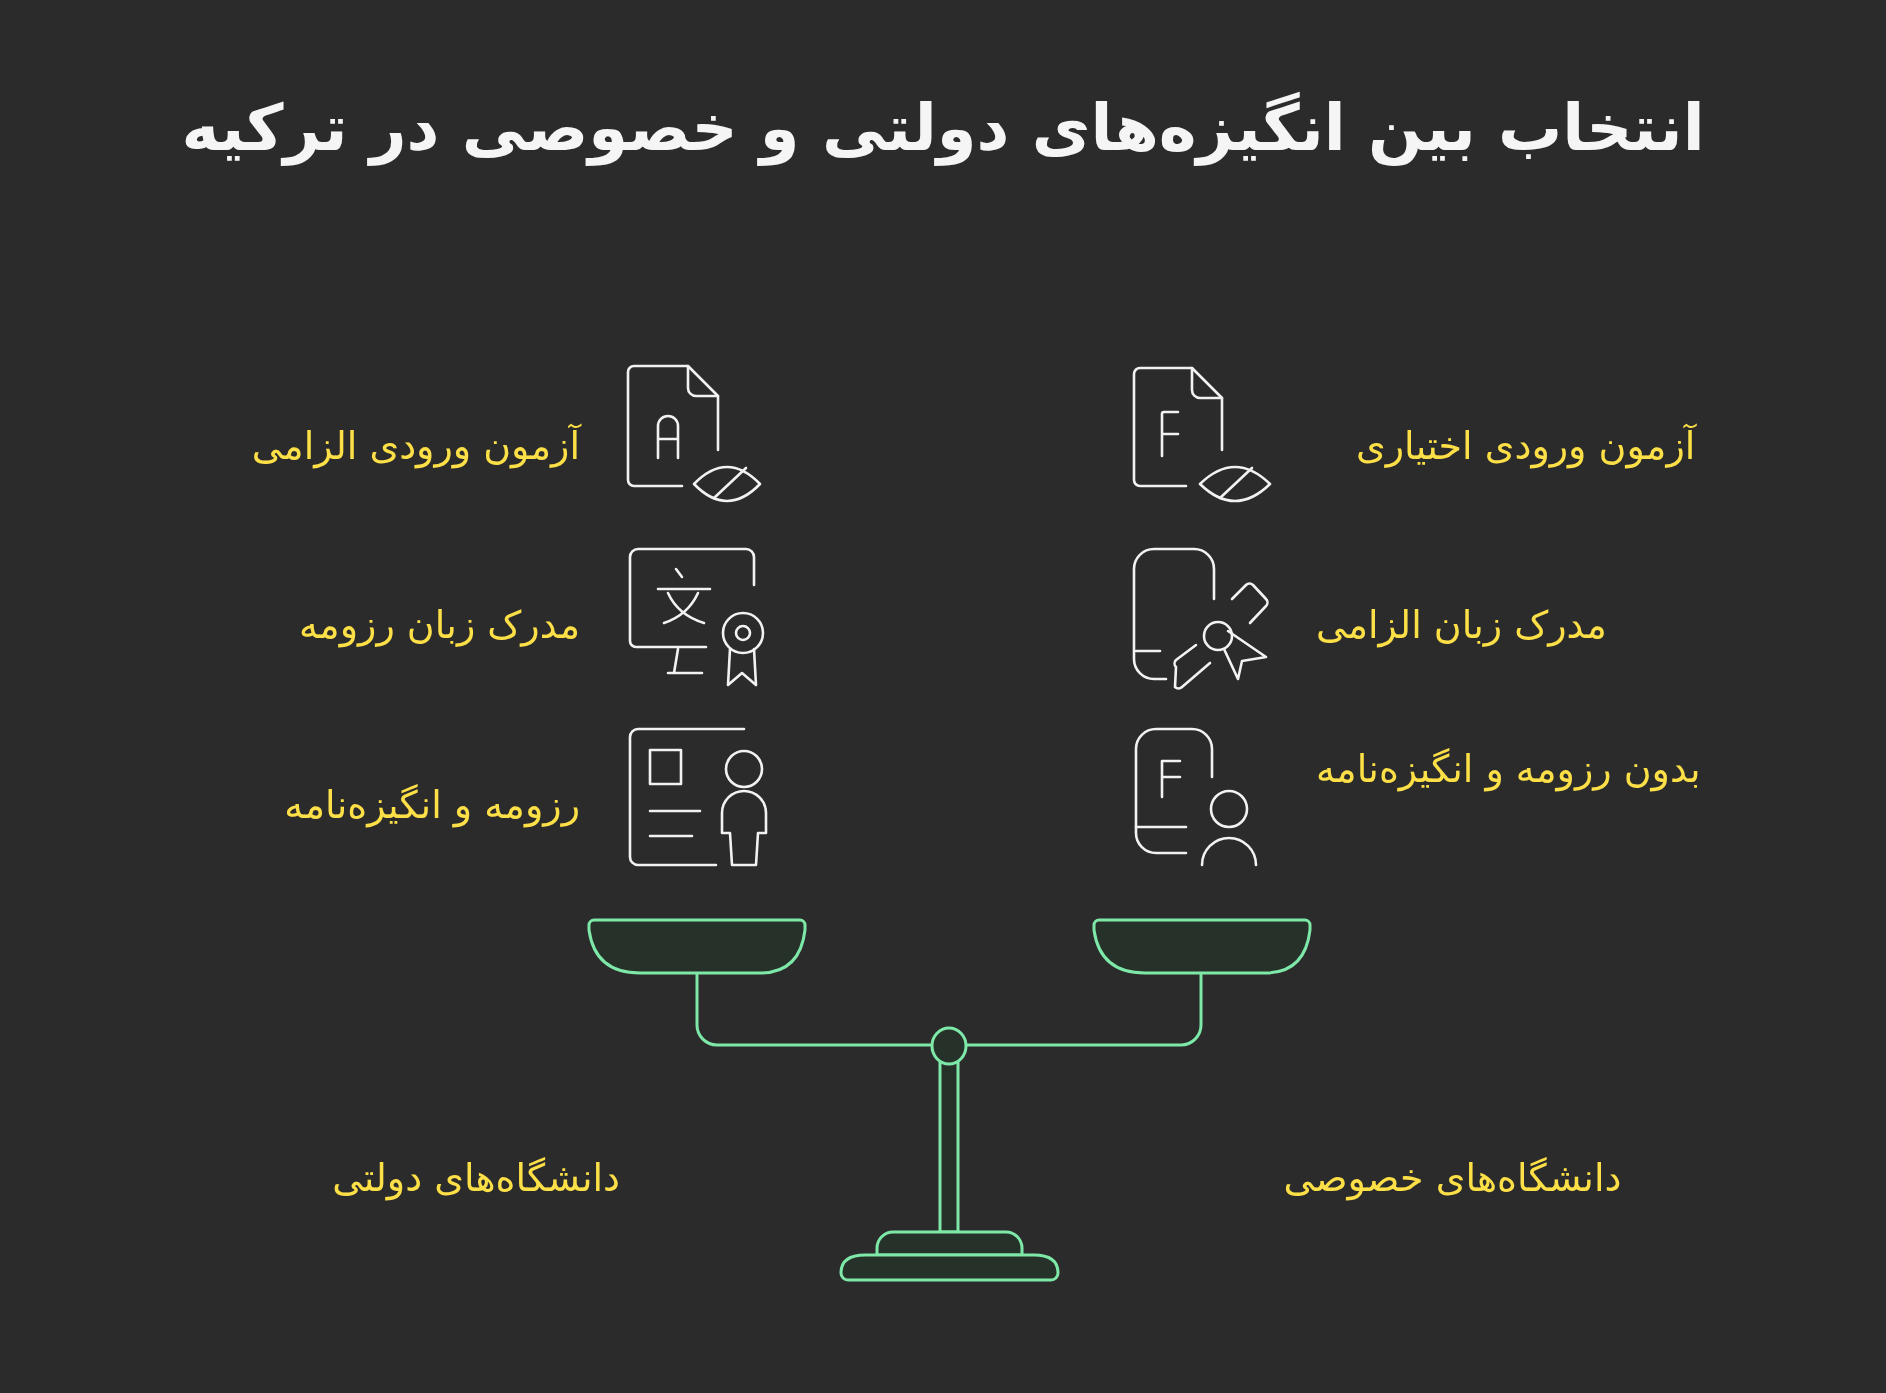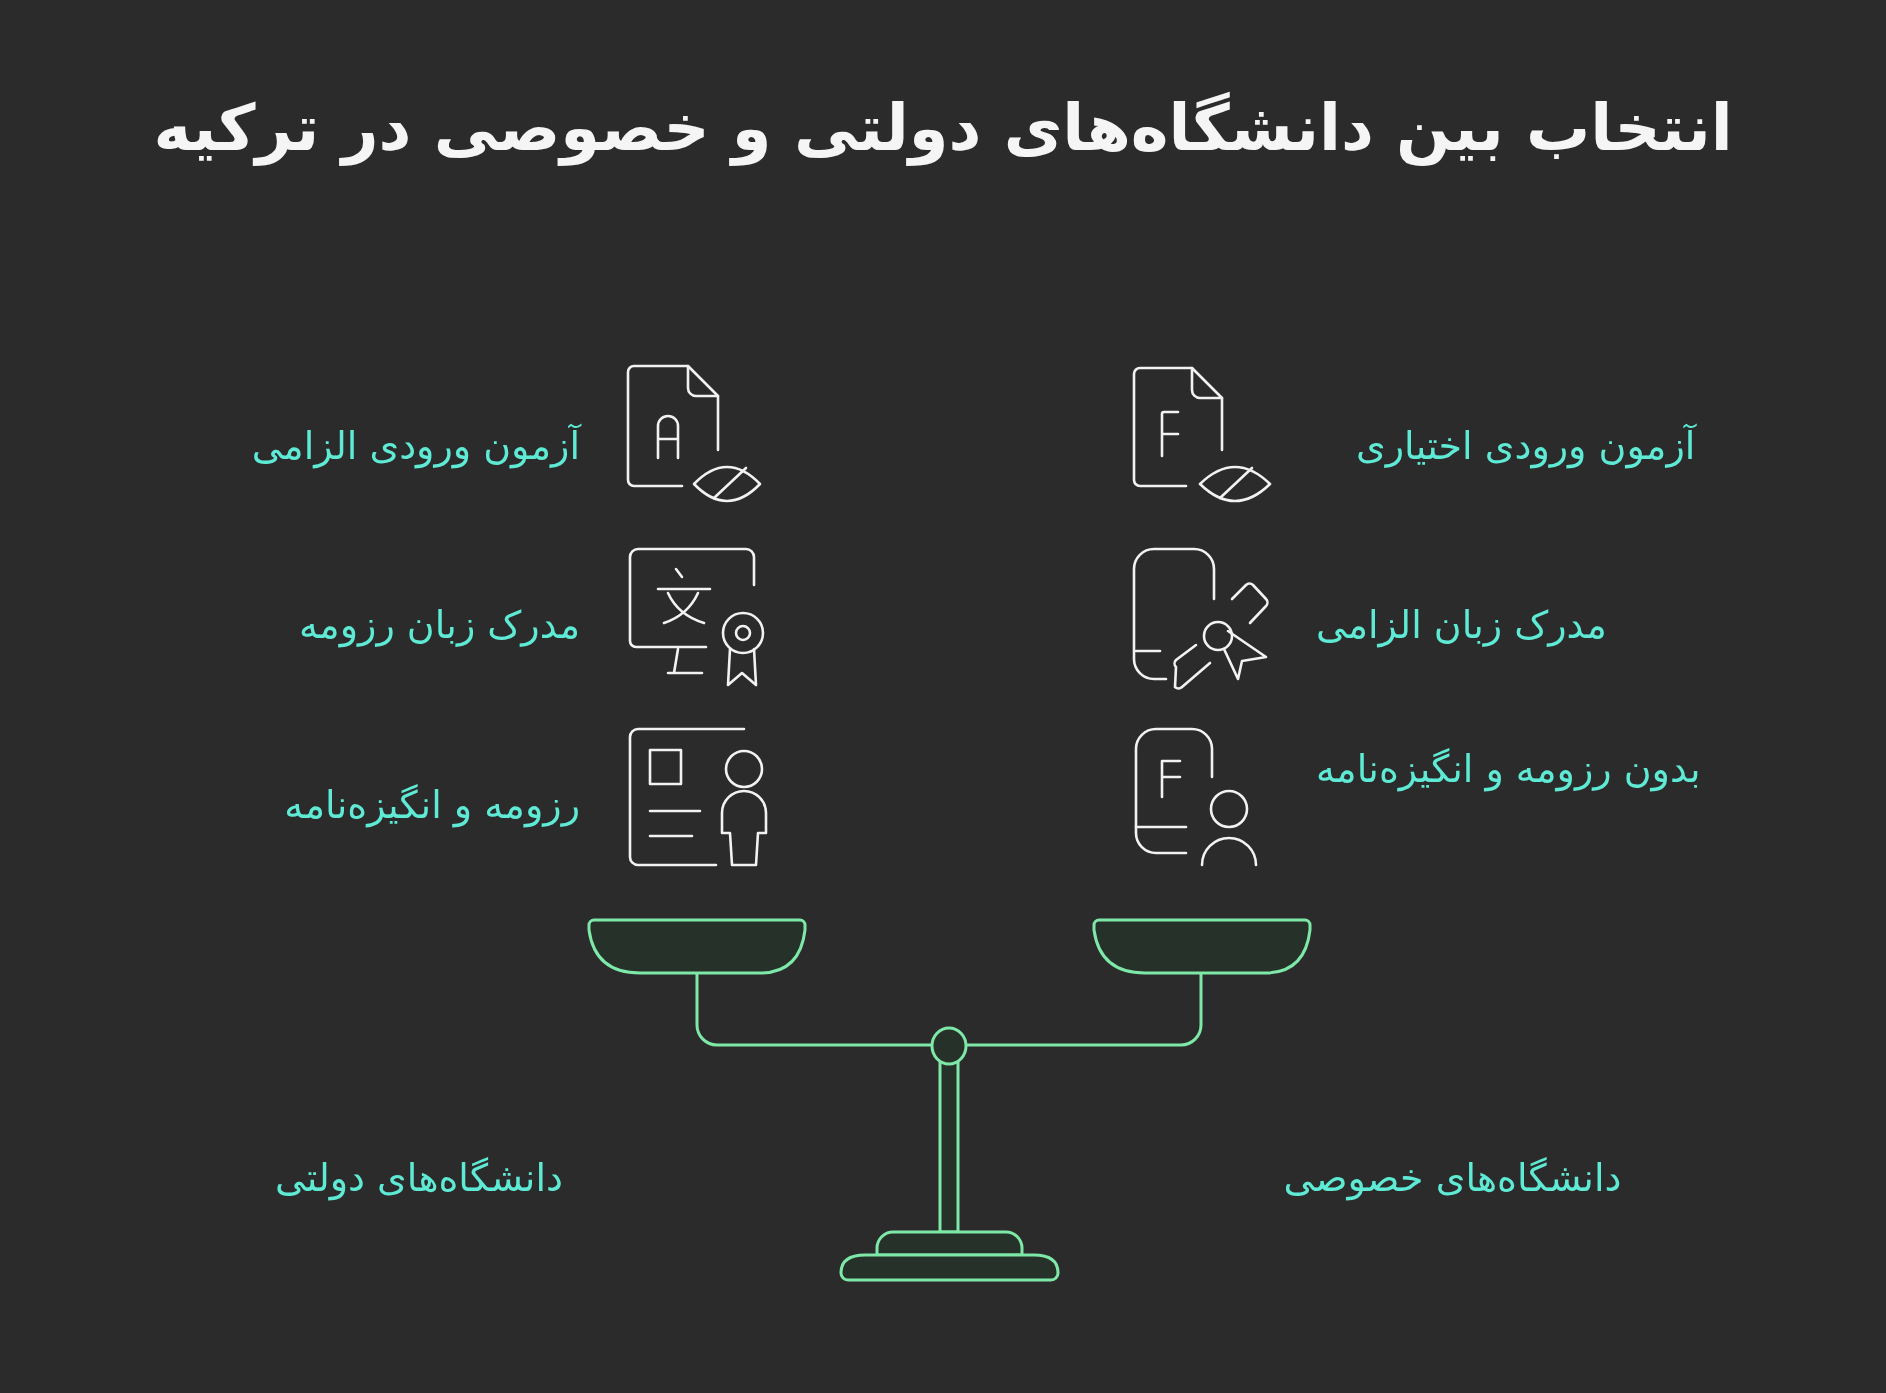--- a/index.html
+++ b/index.html
@@ -5,41 +5,41 @@
     html, body { margin:0; padding:0; }
     body {
       width:1886px; height:1393px; background:#2b2b2b; position:relative; overflow:hidden;
       font-family: "DejaVu Sans", sans-serif; color:#f2f2f2;
     }
     .title {
       position:absolute; left:0; top:78px; width:1886px; text-align:center;
       font-size:64px; font-weight:bold; direction:rtl; color:#f5f5f5; line-height:100px;
     }
     .label {
-      position:absolute; font-size:38px; direction:rtl; white-space:nowrap; line-height:56px; color:#5eead4;
+      position:absolute; font-size:38px; direction:rtl; white-space:nowrap; line-height:56px; color:#fde047;
     }
     .label.left { right:1306px; text-align:right; }
     .label.right { left:1316px; text-align:left; }
     .icon { position:absolute; }
     svg.scale { position:absolute; left:0; top:0; }
   </style>
 </head>
 <body>
 
-<div class="title">انتخاب بین دانشگاه‌های دولتی و خصوصی در ترکیه</div>
+<div class="title">انتخاب بین انگیزه‌های دولتی و خصوصی در ترکیه</div>
 
 <div class="label left" style="top:418px;">آزمون ورودی الزامی</div>
 <div class="label left" style="top:597px;">مدرک زبان رزومه</div>
 <div class="label left" style="top:777px;">رزومه و انگیزه‌نامه</div>
 
 <div class="label right" style="top:418px;margin-left:40px;">آزمون ورودی اختیاری</div>
 <div class="label right" style="top:597px;">مدرک زبان الزامی</div>
 <div class="label right" style="top:741px;">بدون رزومه و انگیزه‌نامه</div>
 
-<div class="label" style="left:275px; top:1150px; width:345px; text-align:left;">دانشگاه‌های دولتی</div>
+<div class="label" style="left:275px; top:1150px; width:345px; text-align:right;">دانشگاه‌های دولتی</div>
 <div class="label" style="left:1255px; top:1150px; width:395px; text-align:center;">دانشگاه‌های خصوصی</div>
 
 <svg class="icon" style="left:610px; top:350px;" width="170" height="170" viewBox="0 0 170 170" fill="none" stroke="#f2f2f2" stroke-width="2.6" stroke-linecap="round" stroke-linejoin="round">
   <path d="M72 136 H24 a6 6 0 0 1 -6 -6 V22 a6 6 0 0 1 6 -6 H78 L108 46 V100"></path>
   <path d="M78 16 V38 a8 8 0 0 0 8 8 H108"></path>
   <path d="M48 108 V76 a10 10 0 0 1 20 0 V108 M48 89 H68"></path>
   <path d="M84 134 Q117 100 150 134 Q117 168 84 134 Z"></path>
   <path d="M104 148 L136 118"></path>
 </svg>
 

